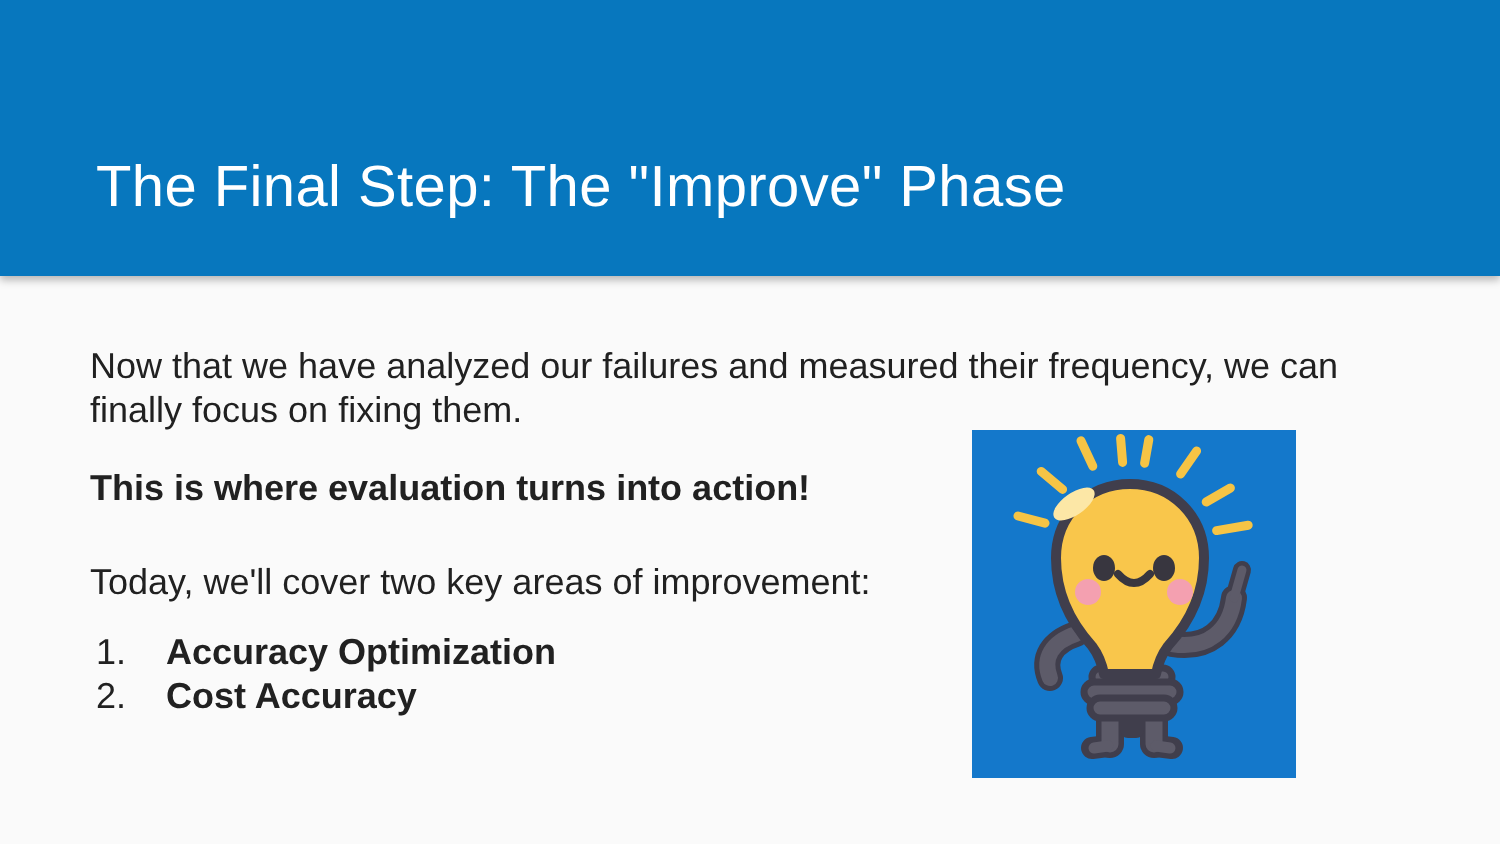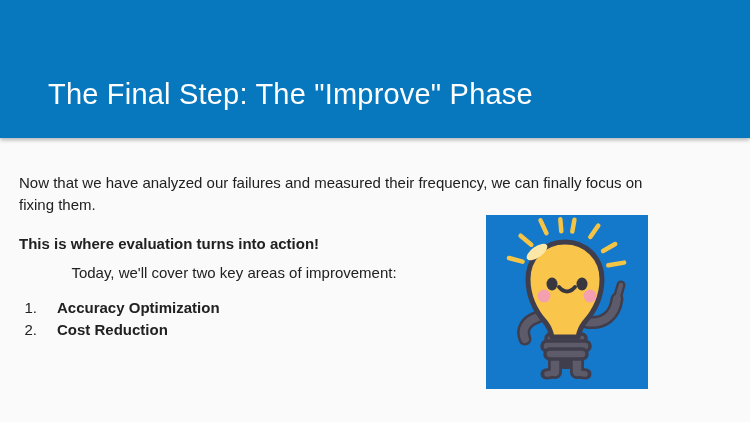--- a/index.html
+++ b/index.html
@@ -30,28 +30,28 @@
     font-size: 29px;
     font-weight: 400;
     line-height: 36px;
     color: #ffffff;
     letter-spacing: 0.2px;
     white-space: nowrap;
   }
   .content {
     position: absolute;
     top: 138px; left: 0; right: 0; bottom: 0;
-    padding: 34px 48px 0 19px;
+    padding: 34px 48px 0 45px;
     color: #212121;
-    font-size: 15px;
+    font-size: 18px;
     line-height: 22px;
   }
   .intro { margin: 0; max-width: 660px; }
   .emphasis { margin: 17px 0 0; font-weight: 700; max-width: 430px; }
-  .lead-in { margin: 7px 0 0; max-width: 430px; text-align: center; }
+  .lead-in { margin: 25px 0 0; max-width: 430px; }
   .key-list { margin: 13px 0 0; padding: 0; list-style: none; }
   .key-list li { display: flex; line-height: 22px; }
   .list-number { width: 18px; text-align: right; flex: 0 0 18px; }
   .list-label { font-weight: 700; margin-left: 20px; text-align: right; }
   .illustration {
     position: absolute;
     left: 486px; top: 215px;
     width: 162px; height: 174px;
   }
   .illustration svg { display: block; }
@@ -69,21 +69,21 @@
     <p class="intro">Now that we have analyzed our failures and measured their frequency, we can finally focus on fixing them.</p>
     <p class="emphasis">This is where evaluation turns into action!</p>
     <p class="lead-in">Today, we'll cover two key areas of improvement:</p>
     <ol class="key-list">
       <li>
         <span class="list-number">1.</span>
         <span class="list-label">Accuracy Optimization</span>
       </li>
       <li>
         <span class="list-number">2.</span>
-        <span class="list-label">Cost Reduction</span>
+        <span class="list-label">Cost Accuracy</span>
       </li>
     </ol>
   </div>
 
   <div class="illustration">
     <svg viewBox="0 0 162 174" width="162" height="174" xmlns="http://www.w3.org/2000/svg">
 
       <rect width="162" height="174" fill="#1478cb"></rect>
 
       <g stroke="#f6c445" stroke-width="4.5" stroke-linecap="round">

